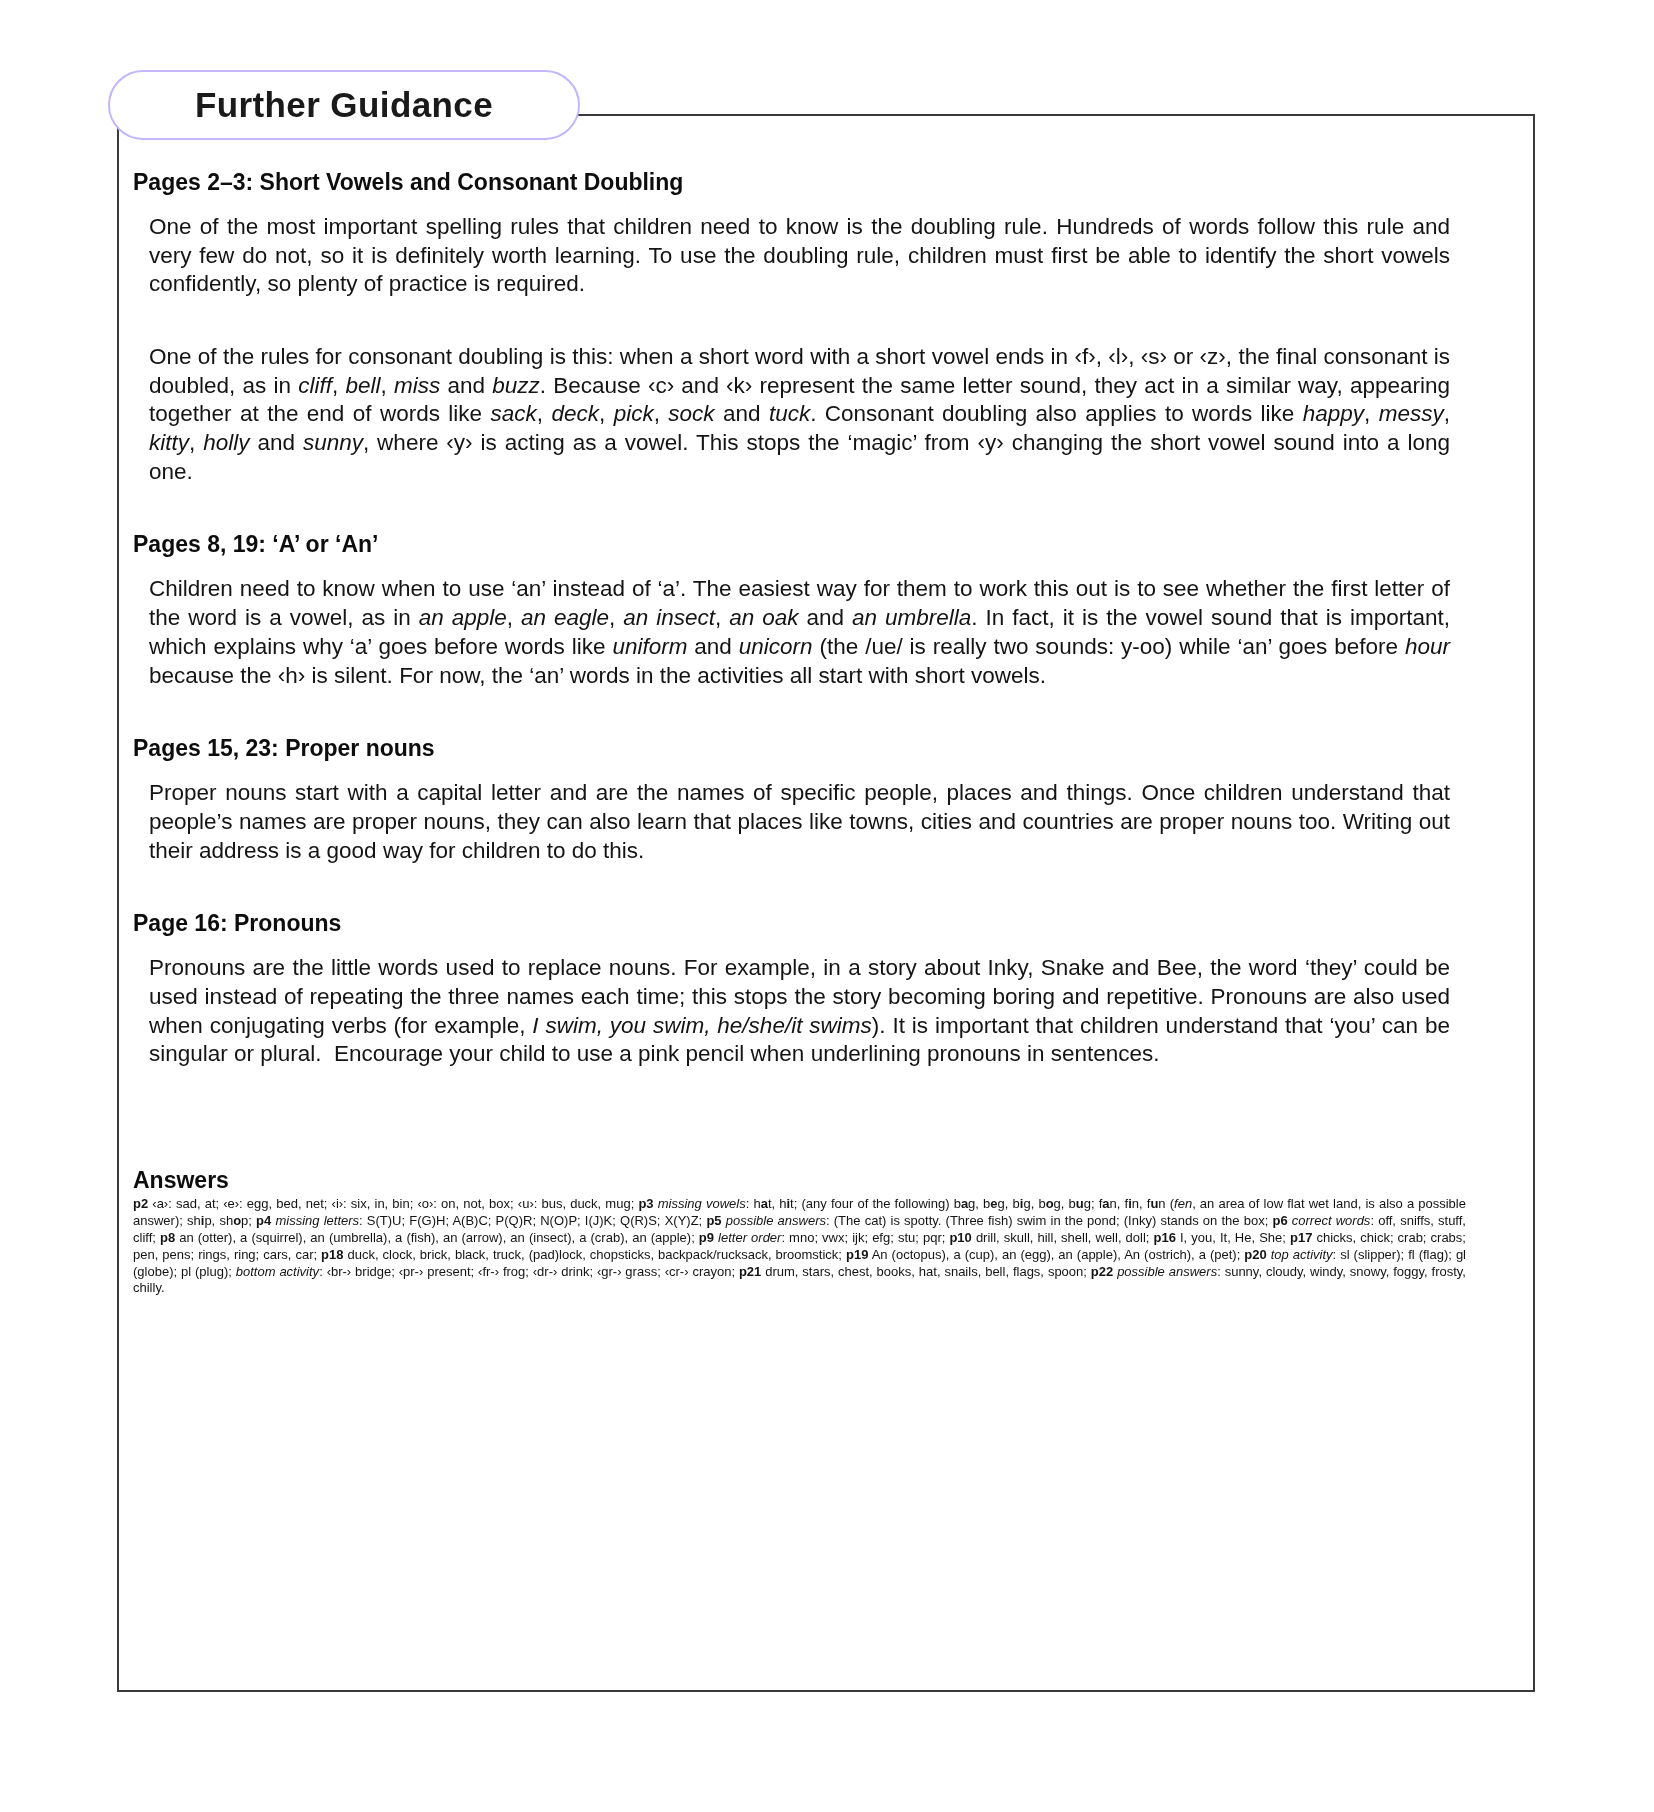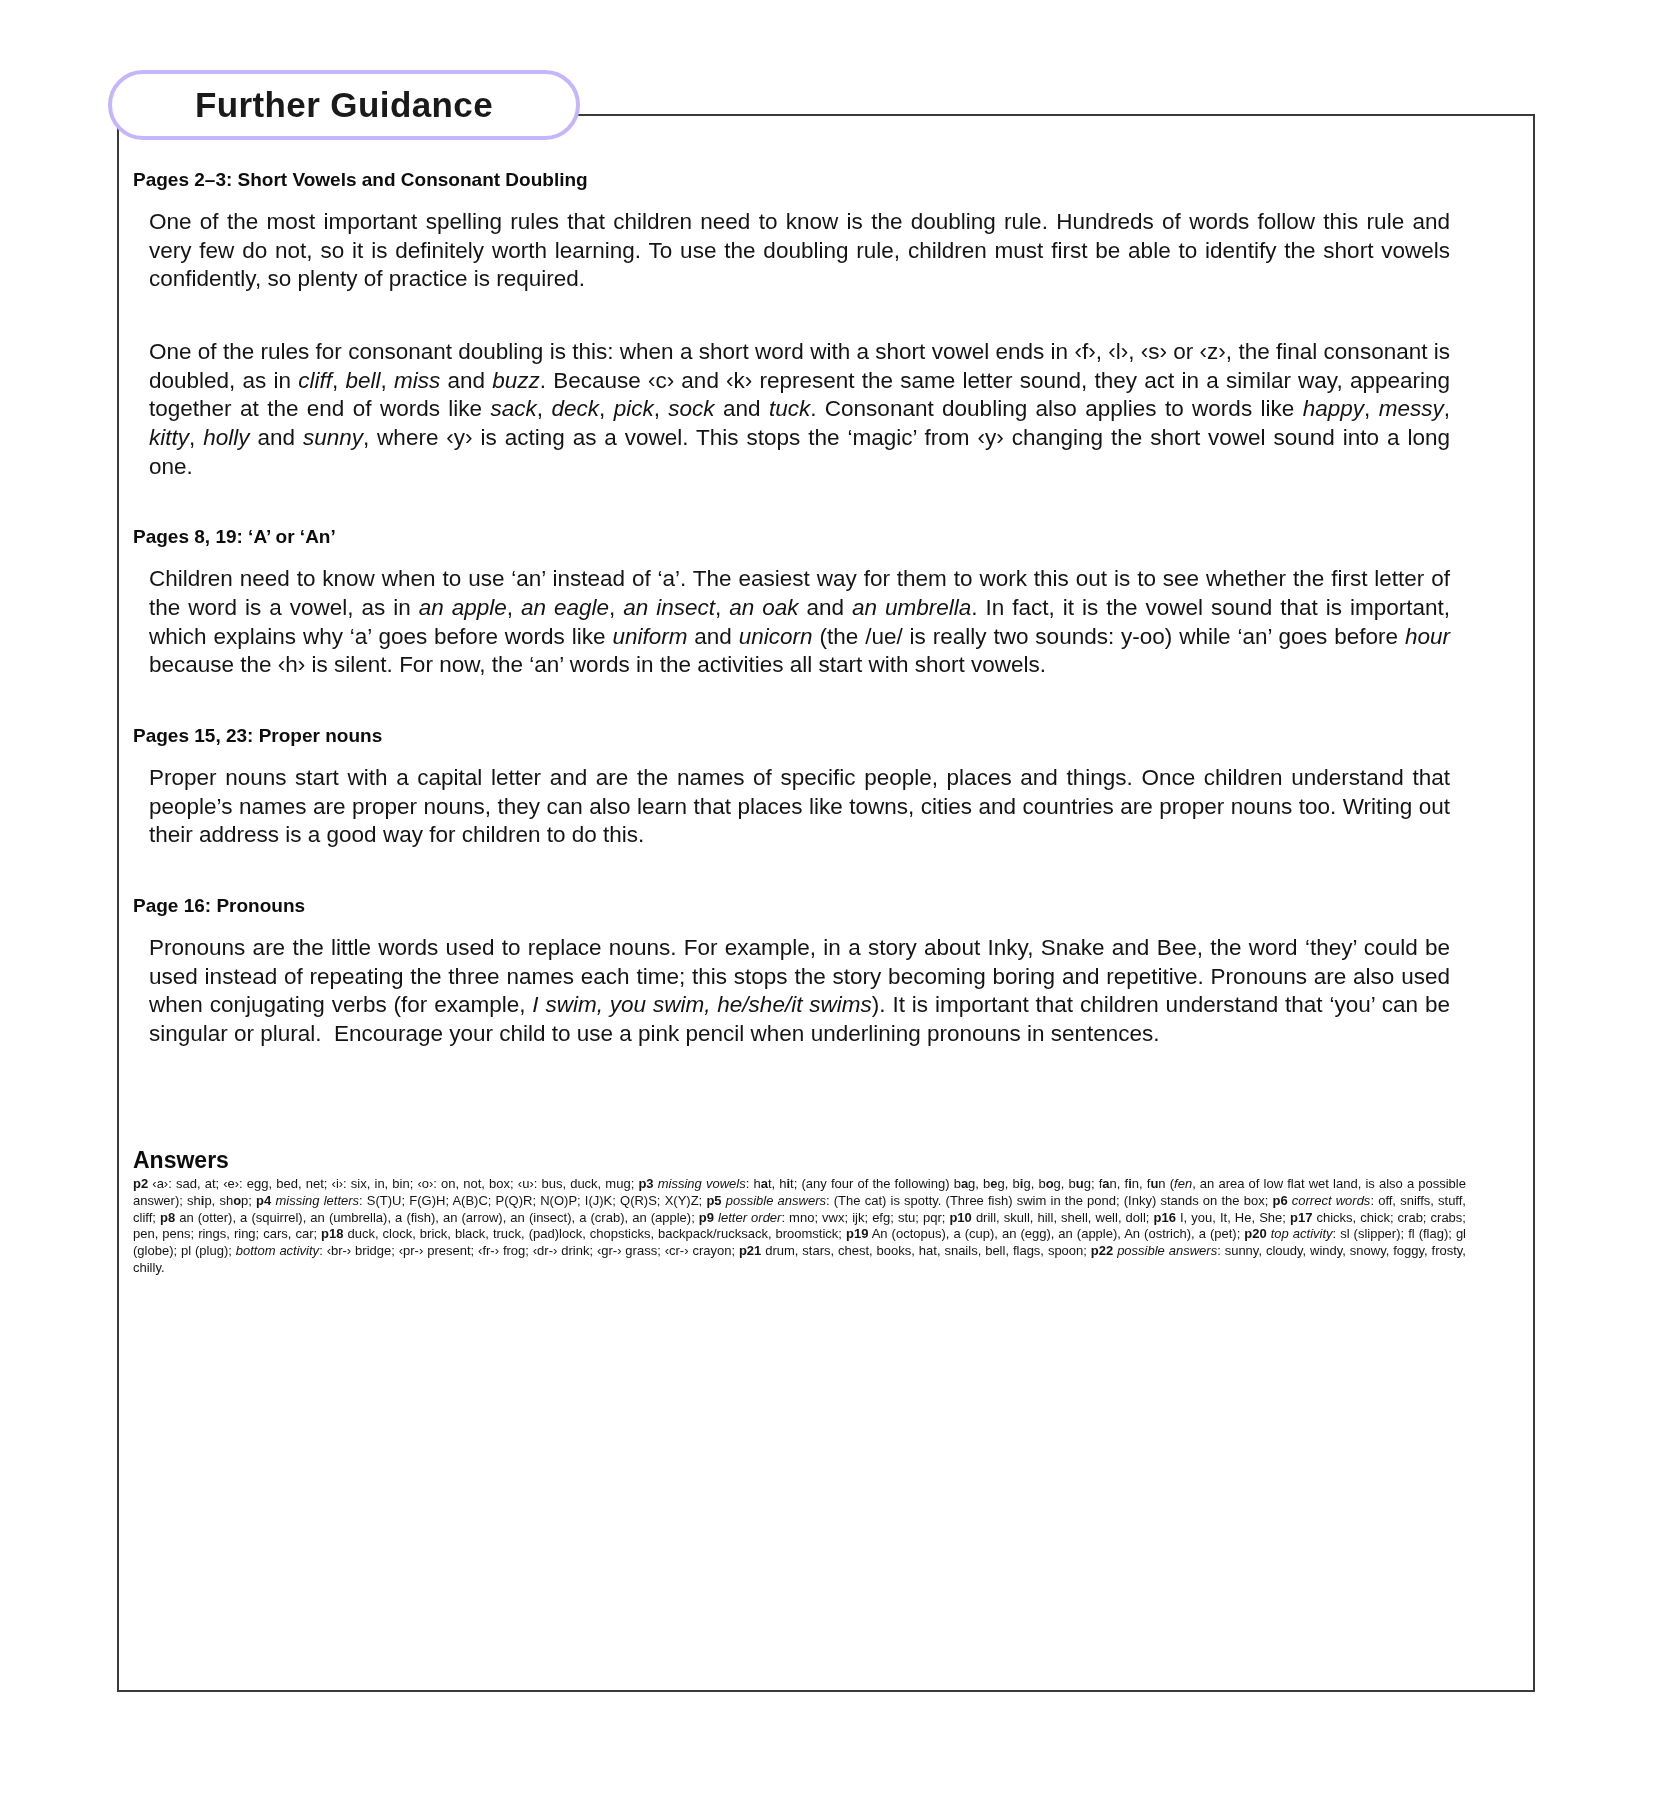--- a/index.html
+++ b/index.html
@@ -37,21 +37,21 @@
     background: #ffffff;
   }
 
   
   #title-tab {
     position: absolute;
     left: 108px;
     top: 70px;
     width: 472px;
     height: 70px;
-    border: 4px solid #c4b5fd;
+    border: 2px solid #c4b5fd;
     border-radius: 36px;
     background: #ffffff;
     box-sizing: border-box;
     display: flex;
     align-items: center;
     justify-content: center;
     z-index: 5;
   }
   #title-tab .title-text {
     font-size: 35px;
@@ -66,21 +66,21 @@
     position: absolute;
     left: 133px;
     top: 168px;
     width: 1333px;
   }
 
   .section { margin-bottom: 44px; }
   .section:last-of-type { margin-bottom: 0; }
 
   .sec-heading {
-    font-size: 19px;
+    font-size: 23px;
     font-weight: bold;
     color: #0d0d0d;
     margin: 0 0 3px 0;
     line-height: 1.26;
   }
   .sec-body {
     font-size: 22.5px;
     line-height: 1.275;
     text-align: justify;
     text-justify: inter-word;

